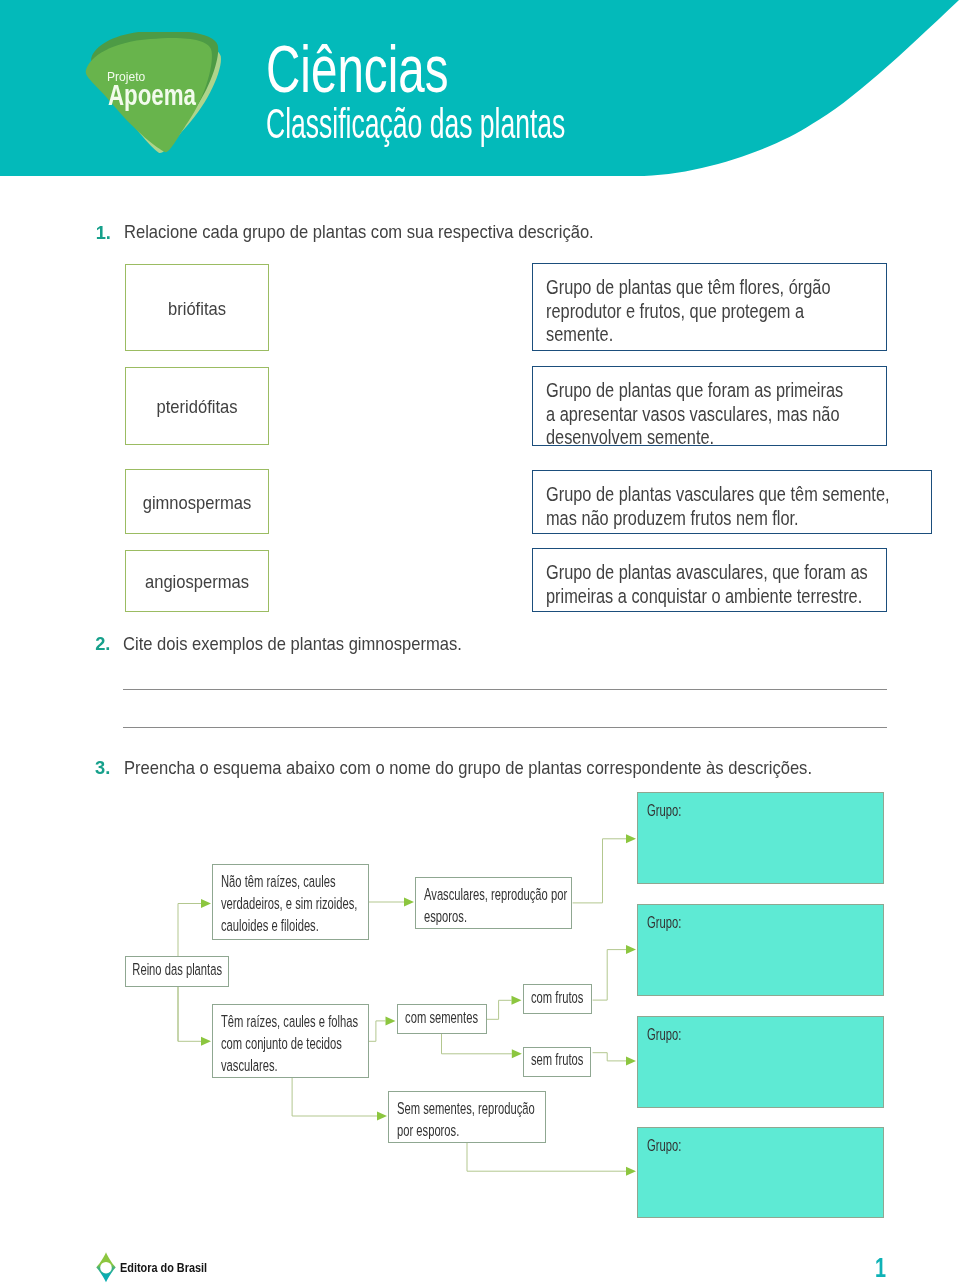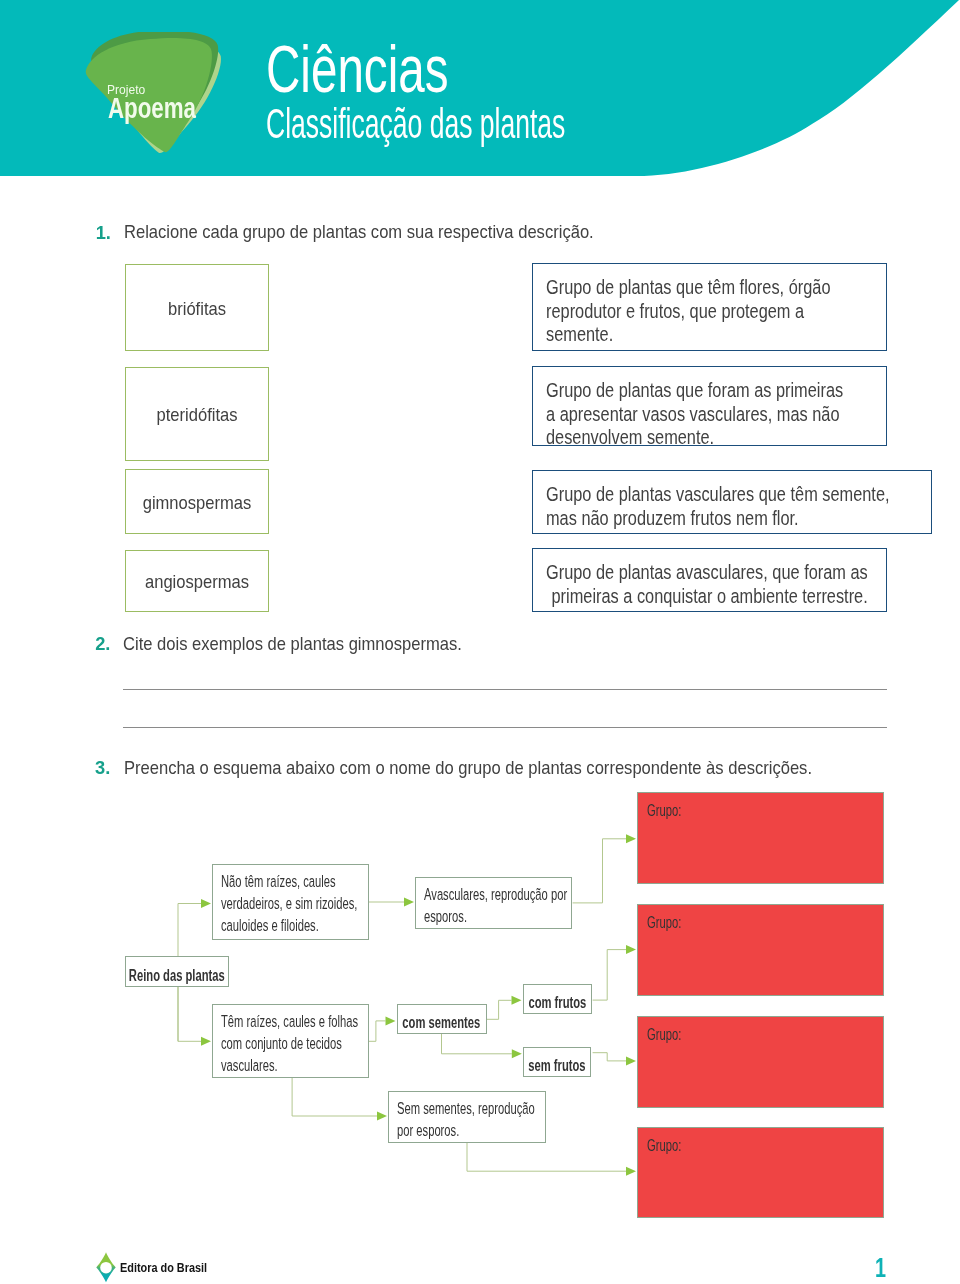--- a/index.html
+++ b/index.html
@@ -6,21 +6,21 @@
   html,body{margin:0;padding:0;}
   body{
     width:960px;height:1284px;background:#fff;
     font-family:"Liberation Sans",sans-serif;
     position:relative;overflow:hidden;
     -webkit-font-smoothing:antialiased;
   }
   .hdr{position:absolute;left:0;top:0;width:960px;height:190px;}
   .hdr svg{display:block;}
   .logo-wrap{position:absolute;left:84px;top:32px;width:140px;height:140px;}
-  .logo-txt{position:absolute;left:0;top:16px;width:140px;height:140px;}
+  .logo-txt{position:absolute;left:0;top:3px;width:140px;height:140px;}
   .logo-projeto{position:absolute;left:23px;top:36.7px;color:#F2FBEC;font-size:13.4px;line-height:0.73;
                 transform:scaleX(0.90);transform-origin:0 0;white-space:nowrap;}
   .logo-apoema{position:absolute;left:23.5px;top:50.2px;color:#F2FBEC;font-size:28.6px;font-weight:bold;line-height:0.73;
                transform:scaleX(0.78);transform-origin:0 0;white-space:nowrap;}
   .h-title{position:absolute;left:266px;top:47px;color:#fff;font-size:66px;font-weight:300;line-height:0.67;
            transform:scaleX(0.721);transform-origin:0 0;white-space:nowrap;}
   .h-sub{position:absolute;left:266px;top:109px;color:#fff;font-size:43px;font-weight:300;line-height:0.675;
            transform:scaleX(0.617);transform-origin:0 0;white-space:nowrap;}
 
   .qnum{position:absolute;color:#16A08B;font-weight:bold;font-size:18.3px;line-height:1;}
@@ -32,24 +32,24 @@
         line-height:1;transform:translate(-50%,-50%) scaleX(0.872);}
   .bbox{position:absolute;border:1.5px solid #1B4E7C;box-sizing:border-box;}
   .bbox > span{position:absolute;left:12.8px;top:12.2px;color:#414141;font-size:19.3px;line-height:23.4px;
         display:block;transform:scaleX(0.848);transform-origin:0 0;white-space:nowrap;}
   .ln{display:block;}
   .ansline{position:absolute;height:1px;background:#8a8a8a;}
 
   .dbox{position:absolute;border:1px solid #8FA791;box-sizing:border-box;background:#fff;}
   .dbox > span{position:absolute;color:#333;font-size:16.8px;line-height:22.3px;white-space:nowrap;
         transform-origin:0 0;transform:scaleX(0.668);display:block;}
-  .dbox.c{display:flex;align-items:flex-end;justify-content:center;font-weight:bold;}
+  .dbox.c{display:flex;align-items:flex-start;justify-content:center;}
   .dbox.c > span{position:relative;top:1.6px;transform:scaleX(0.668);transform-origin:50% 50%;}
   .dbox.p > span{left:7.5px;top:5.6px;}
-  .grupobox{position:absolute;border:1px solid #8FA791;box-sizing:border-box;background:#ef4444;}
+  .grupobox{position:absolute;border:1px solid #8FA791;box-sizing:border-box;background:#5eead4;}
   .grupobox > span{position:absolute;left:8.8px;top:9.5px;color:#333;font-size:16.8px;line-height:1;
         white-space:nowrap;transform-origin:0 0;transform:scaleX(0.668);}
 
   .foot-logo{position:absolute;left:95.8px;top:1252.4px;width:20px;height:30.6px;}
   .foot-name{position:absolute;left:120.1px;top:1260.7px;font-size:13.2px;font-weight:bold;color:#141414;
              line-height:1;transform:scaleX(0.825);transform-origin:0 0;white-space:nowrap;}
   .pagenum{position:absolute;left:874.5px;top:1253.5px;font-size:27.5px;font-weight:bold;color:#0FB2B6;
            line-height:1;transform:scaleX(0.72);transform-origin:0 0;}
   #diagram{position:absolute;left:0;top:0;width:960px;height:1284px;pointer-events:none;}
 </style>
@@ -88,21 +88,21 @@
 
 <div class="h-title">Ciências</div>
 <div class="h-sub">Classificação das plantas</div>
 
 <div class="qnum" style="left:95.7px;top:223.6px;">1.</div>
 <div class="qtext" style="left:123.7px;top:221.9px;">Relacione cada grupo de plantas com sua respectiva descrição.</div>
 
 <div class="gbox" style="left:125px;top:264px;width:144px;height:87px;padding-left:44px;">
     <span>briófitas</span>
   </div>
-<div class="gbox" style="left:125px;top:367px;width:144px;height:94px;">
+<div class="gbox" style="left:125px;top:367px;width:144px;height:78px;">
     <span>pteridófitas</span>
   </div>
 <div class="gbox" style="left:125px;top:469px;width:144px;height:65px;text-align:right;">
     <span>gimnospermas</span>
   </div>
 <div class="gbox" style="left:125px;top:550px;width:144px;height:62px;">
     <span>angiospermas</span>
   </div>
 
 <div class="bbox" style="left:532px;top:263px;width:355px;height:88px;">
@@ -118,21 +118,21 @@
       <span class="ln">a apresentar vasos vasculares, mas não</span>
       <span class="ln">desenvolvem semente.</span>
     </span>
   </div>
 <div class="bbox" style="left:532px;top:470px;width:400px;height:64px;">
     <span>
       <span class="ln">Grupo de plantas vasculares que têm semente,</span>
       <span class="ln">mas não produzem frutos nem flor.</span>
     </span>
   </div>
-<div class="bbox" style="left:532px;top:548px;width:355px;height:64px;text-align:right;">
+<div class="bbox" style="left:532px;top:548px;width:355px;height:64px;">
     <span>
       <span class="ln">Grupo de plantas avasculares, que foram as</span>
       <span class="ln">primeiras a conquistar o ambiente terrestre.</span>
     </span>
   </div>
 
 <div class="qnum" style="left:95.2px;top:634.5px;">2.</div>
 <div class="qtext" style="left:123.2px;top:633.7px;">Cite dois exemplos de plantas gimnospermas.</div>
 <div class="ansline" style="left:123px;top:689px;width:764px;"></div>
 <div class="ansline" style="left:123px;top:727px;width:764px;"></div>

